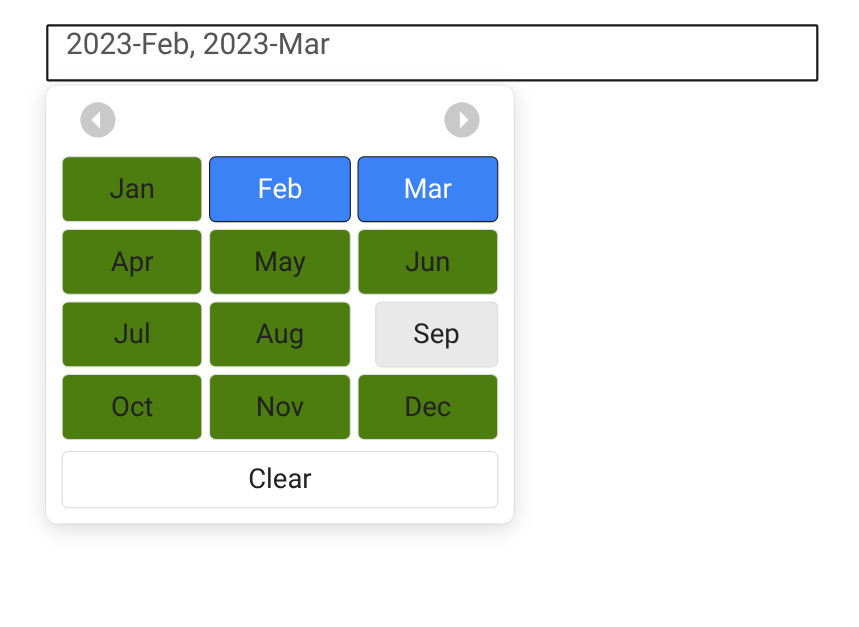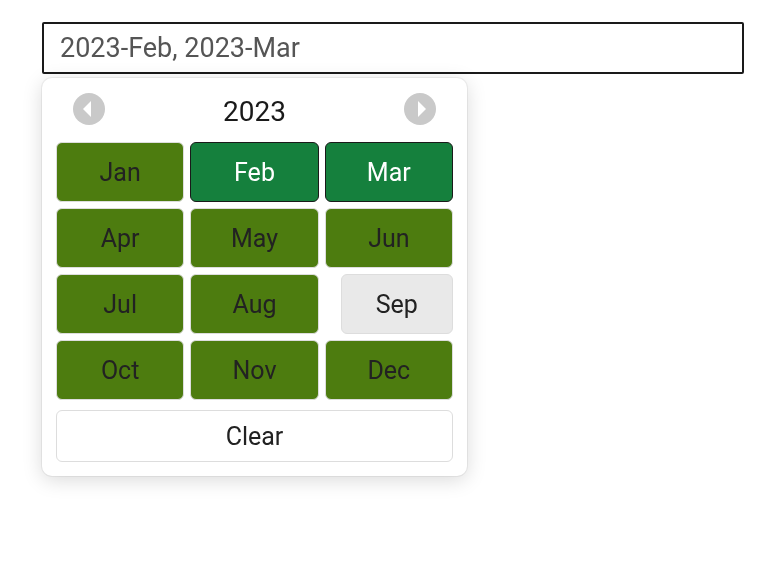--- a/index.html
+++ b/index.html
@@ -20,21 +20,20 @@
       left: 42px;
       width: 702px;
       height: 52px;
       border: 2px solid #1a1a1a;
       border-radius: 2px;
       padding: 0 16px;
       font-size: 27px;
       color: #555;
       background: #fff;
       display: flex;
-      align-items: center;
     }
     .month-picker {
       position: absolute;
       top: 78px;
       left: 42px;
       width: 425px;
       background: #fff;
       border-radius: 10px;
       box-shadow: 0 4px 20px rgba(0,0,0,0.15), 0 0 0 1px rgba(0,0,0,0.05);
       padding: 10px 12px 14px 12px;
@@ -74,21 +73,21 @@
       border-radius: 6px;
       background: #4d7c0f;
       font-size: 25px;
       color: #222;
       display: flex;
       align-items: center;
       justify-content: center;
       cursor: pointer;
     }
     .month-cell.selected {
-      background: #15803d;
+      background: #3b82f6;
       color: #fff;
       border-color: #1a1a1a;
     }
     .month-cell.hovered {
       background: #e9e9e9;
       border-color: #ddd;
       margin-left: 16px;
     }
     .picker-footer {
       display: flex;
@@ -125,21 +124,20 @@
 <div class="month-picker">
   <div class="picker-header">
     <div class="nav-btn">
       <span>
         <svg viewBox="0 0 34 34">
             <circle cx="17" cy="17" r="16" fill="#c9c9c9"></circle>
             <path d="M19 9 L11 17 L19 25 Z" fill="#fff"></path>
           </svg>
       </span>
     </div>
-    <div class="year-label">2023</div>
     <div class="nav-btn">
       <span>
         <svg viewBox="0 0 34 34">
             <circle cx="17" cy="17" r="16" fill="#c9c9c9"></circle>
             <path d="M15 9 L23 17 L15 25 Z" fill="#fff"></path>
           </svg>
       </span>
     </div>
   </div>
 

